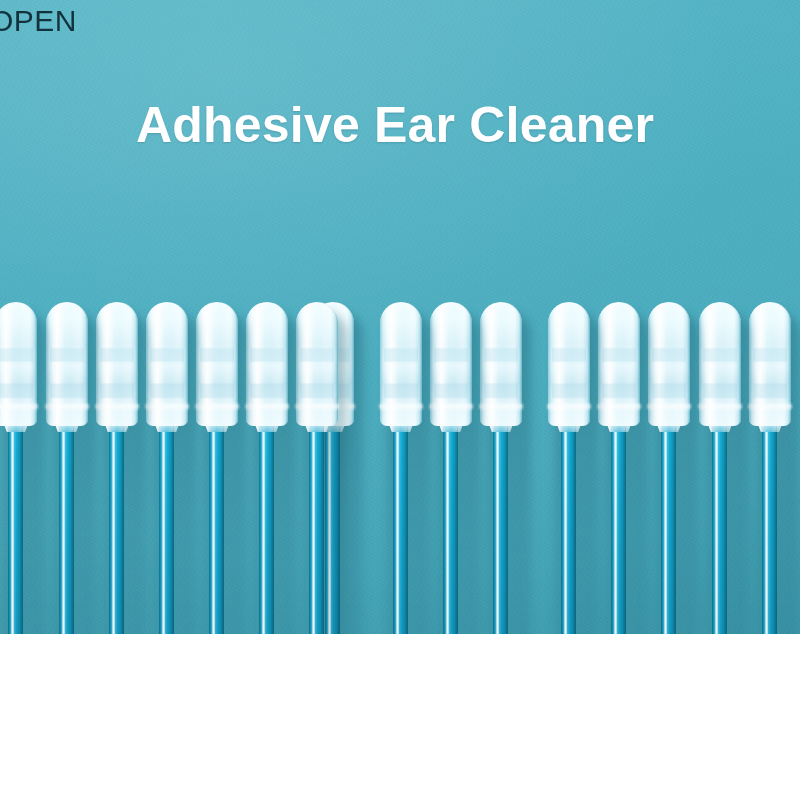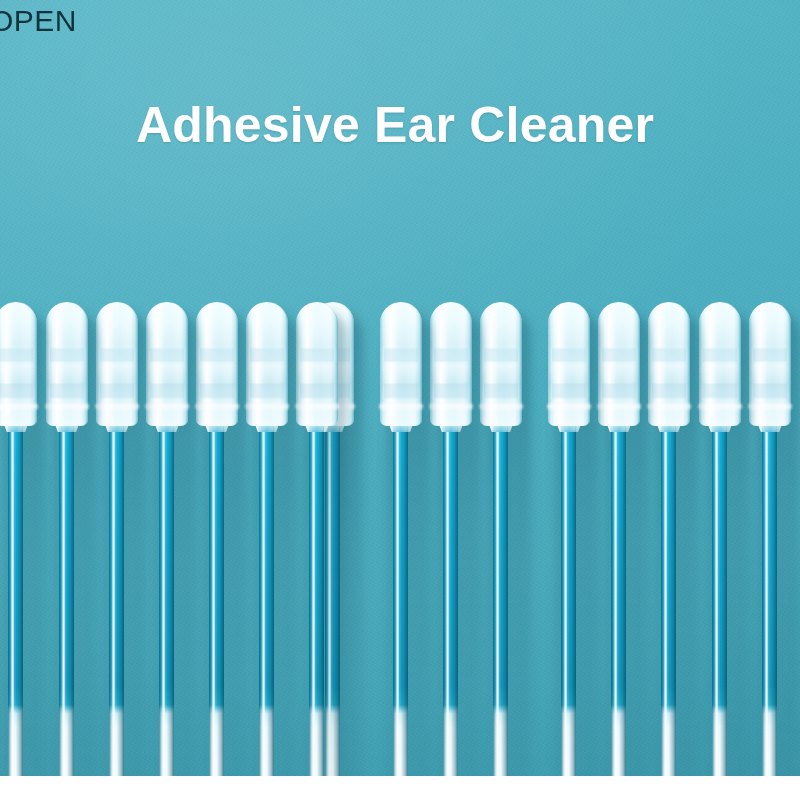--- a/index.html
+++ b/index.html
@@ -6,21 +6,21 @@
     margin: 0;
     padding: 0;
     background: #ffffff;
   }
   body {
     font-family: "Liberation Sans", sans-serif;
   }
   #stage {
     position: relative;
     width: 800px;
-    height: 776px;
+    height: 634px;
     overflow: hidden;
     background: #4cafc1;
   }
   
   .bg-base {
     position: absolute;
     inset: 0;
     background:
       radial-gradient(120% 90% at 28% 12%, rgba(255,255,255,0.10) 0%, rgba(255,255,255,0.0) 55%),
       linear-gradient(172deg, #57b6c6 0%, #4cafc1 38%, #49a9bb 72%, #3f9fb2 100%);

